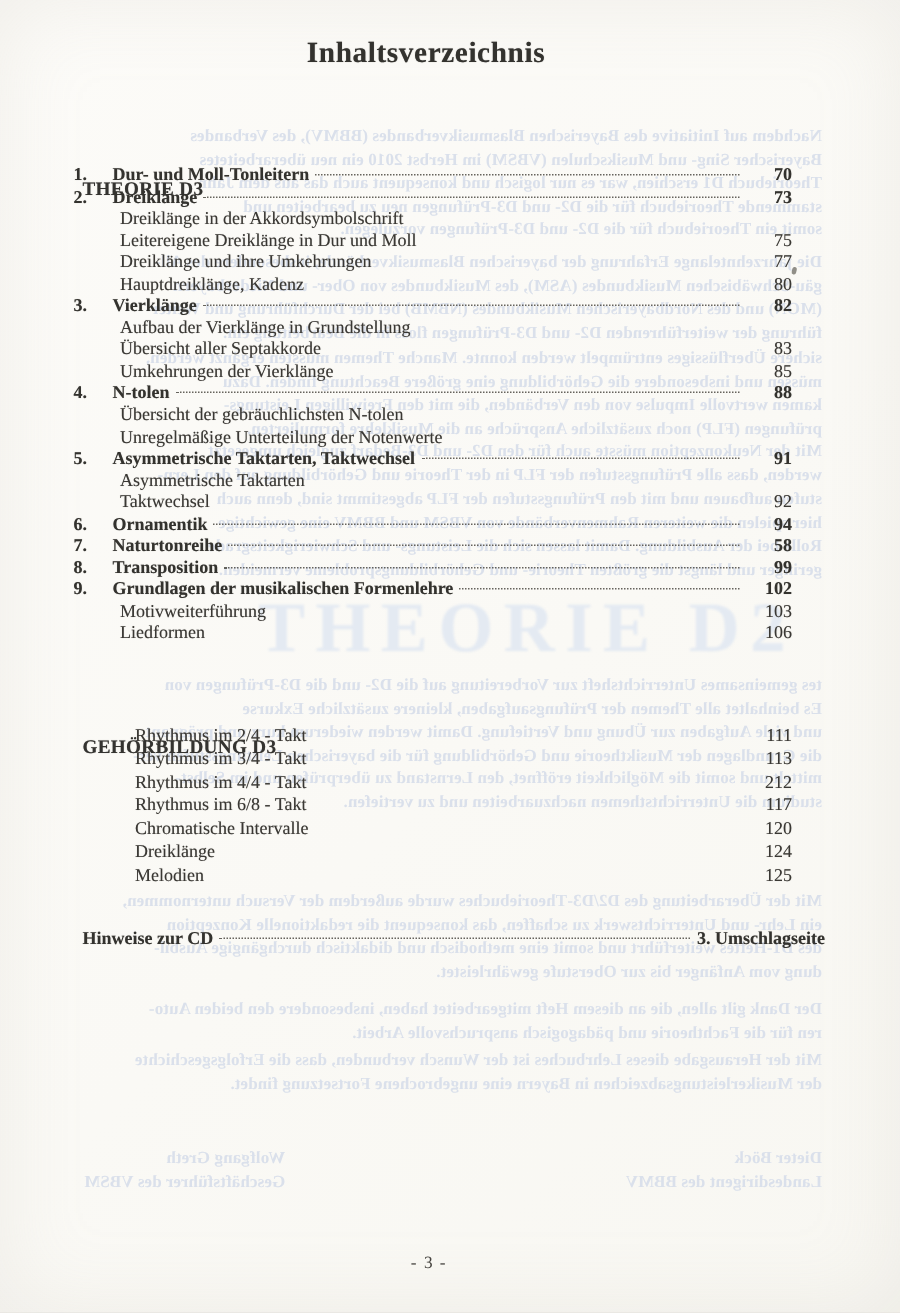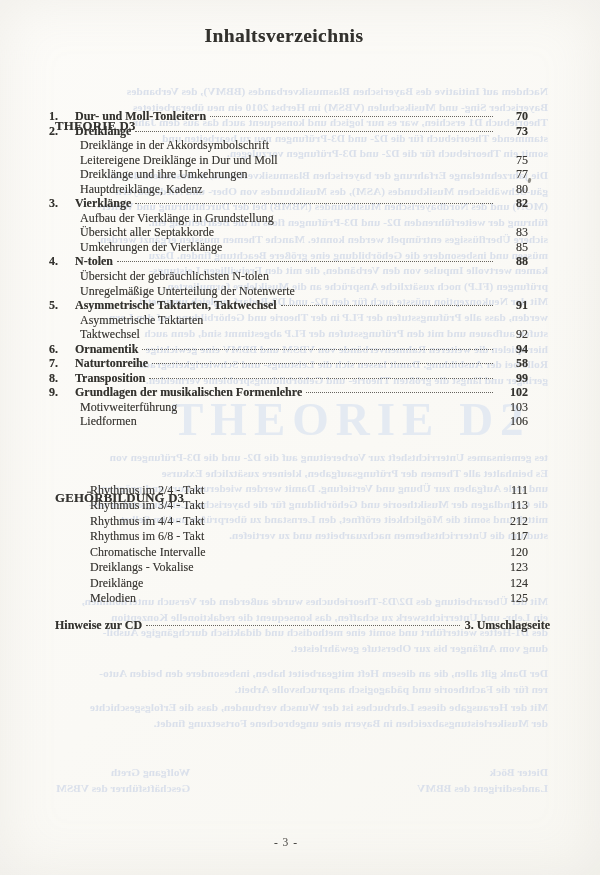--- a/index.html
+++ b/index.html
@@ -337,25 +337,20 @@
           <span class="lbl">Rhythmus im 6/8 - Takt</span>
           <span class="sp"></span>
           <span class="pg">117</span>
         </div>
         <div class="trow">
           <span class="lbl">Chromatische Intervalle</span>
           <span class="sp"></span>
           <span class="pg">120</span>
         </div>
         <div class="trow">
-          <span class="lbl">Dreiklangs - Vokalise</span>
-          <span class="sp"></span>
-          <span class="pg">123</span>
-        </div>
-        <div class="trow">
           <span class="lbl">Dreiklänge</span>
           <span class="sp"></span>
           <span class="pg">124</span>
         </div>
         <div class="trow">
           <span class="lbl">Melodien</span>
           <span class="sp"></span>
           <span class="pg">125</span>
         </div>
       </div>

